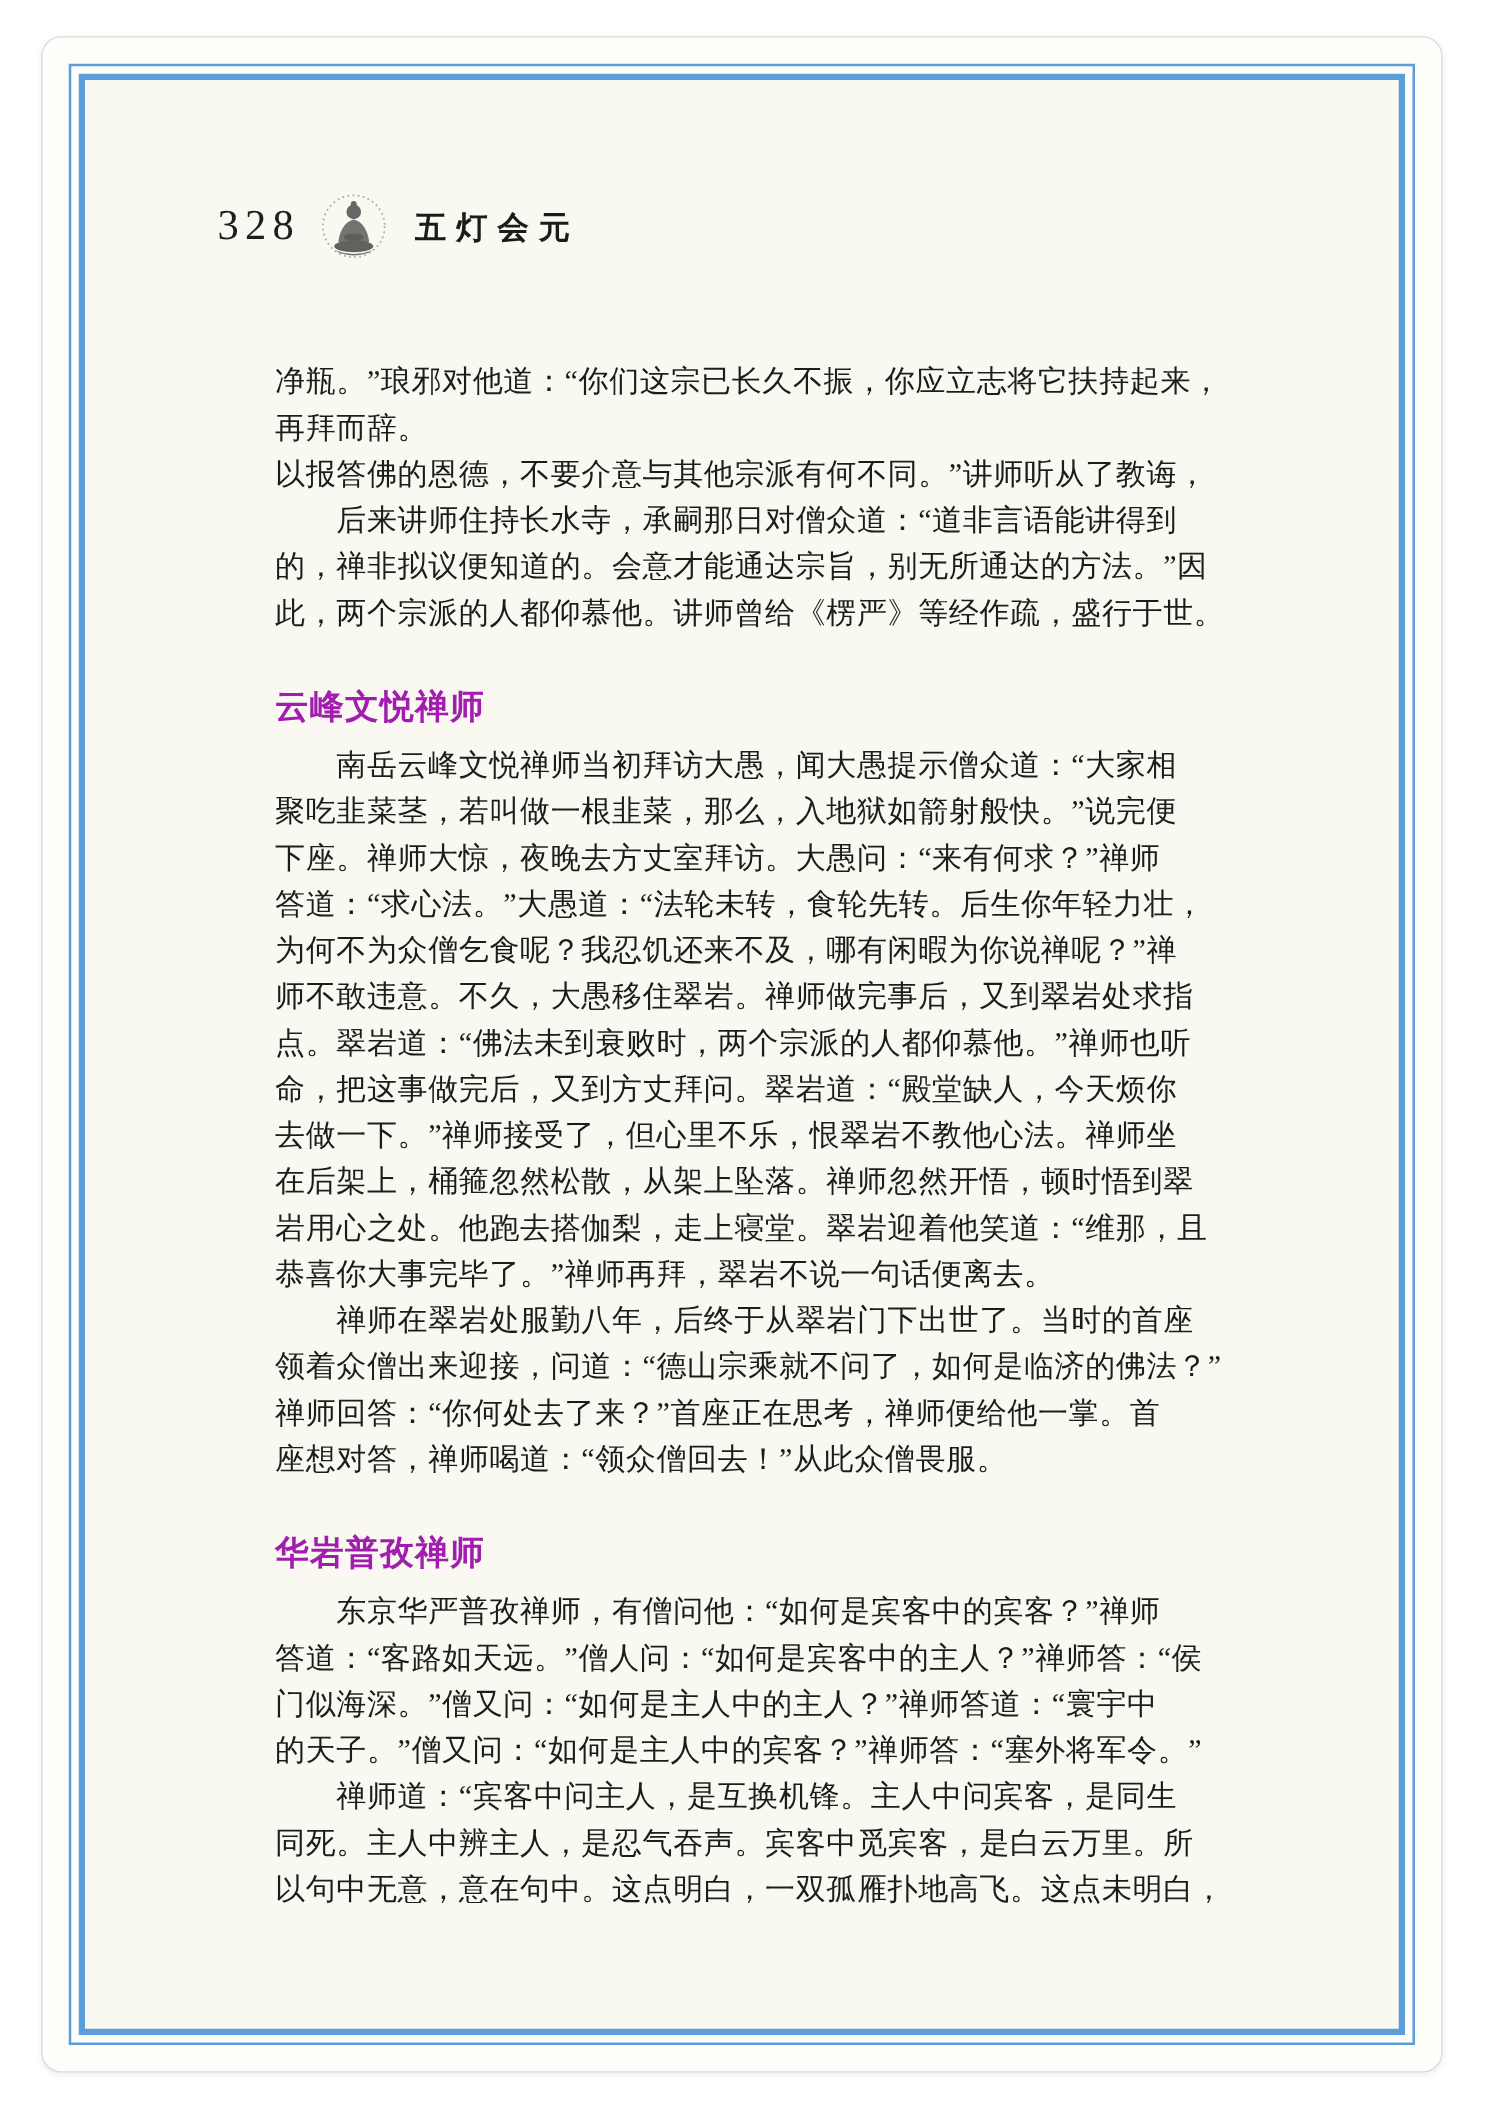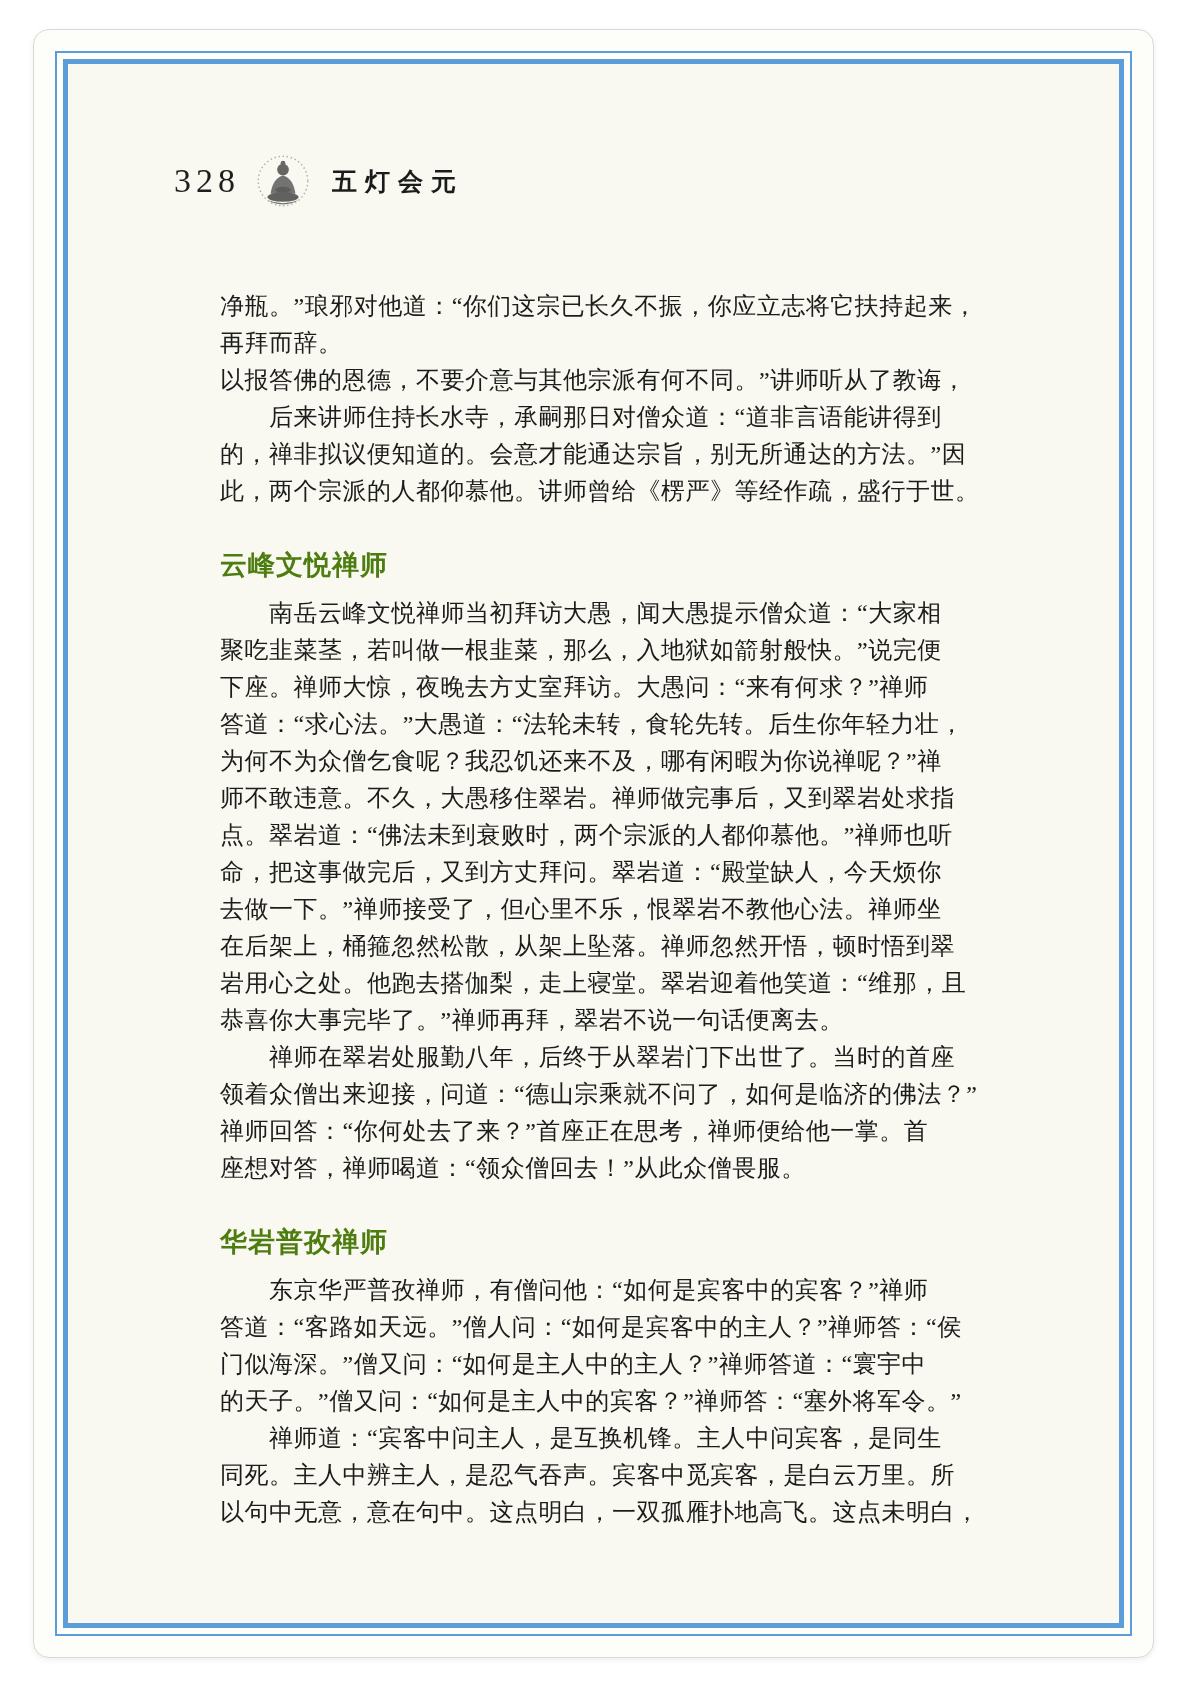--- a/index.html
+++ b/index.html
@@ -50,21 +50,21 @@
   }
   .paragraph { margin: 0; }
   .line {
     font-size: 24px; line-height: 37px;
     letter-spacing: 0.5px;
     white-space: nowrap;
   }
   .heading {
     font-family: "Liberation Sans", "DejaVu Sans", sans-serif;
     font-size: 27px; line-height: 34px; font-weight: bold;
-    color: #4d7c0f; margin: 38px 0 13px 0;
+    color: #a21caf; margin: 38px 0 13px 0;
     letter-spacing: 1px;
   }
 </style>
 </head>
 <body>
 
 <div class="canvas">
   <div class="card">
     <div class="frame-thin">
       <div class="frame-thick">

